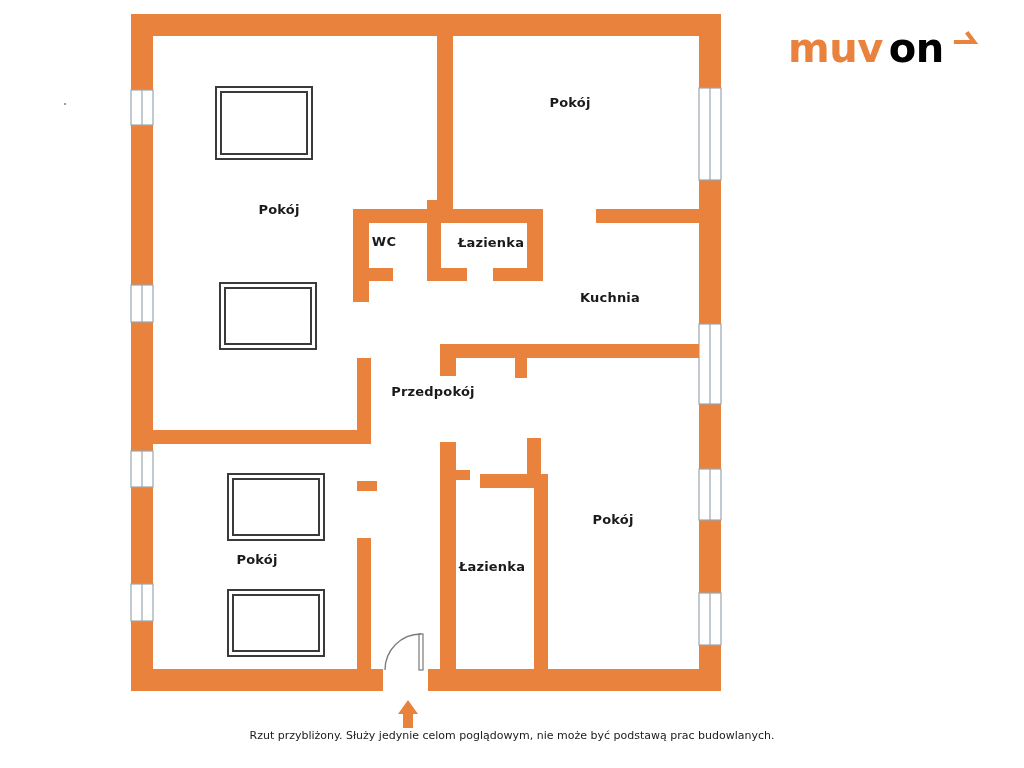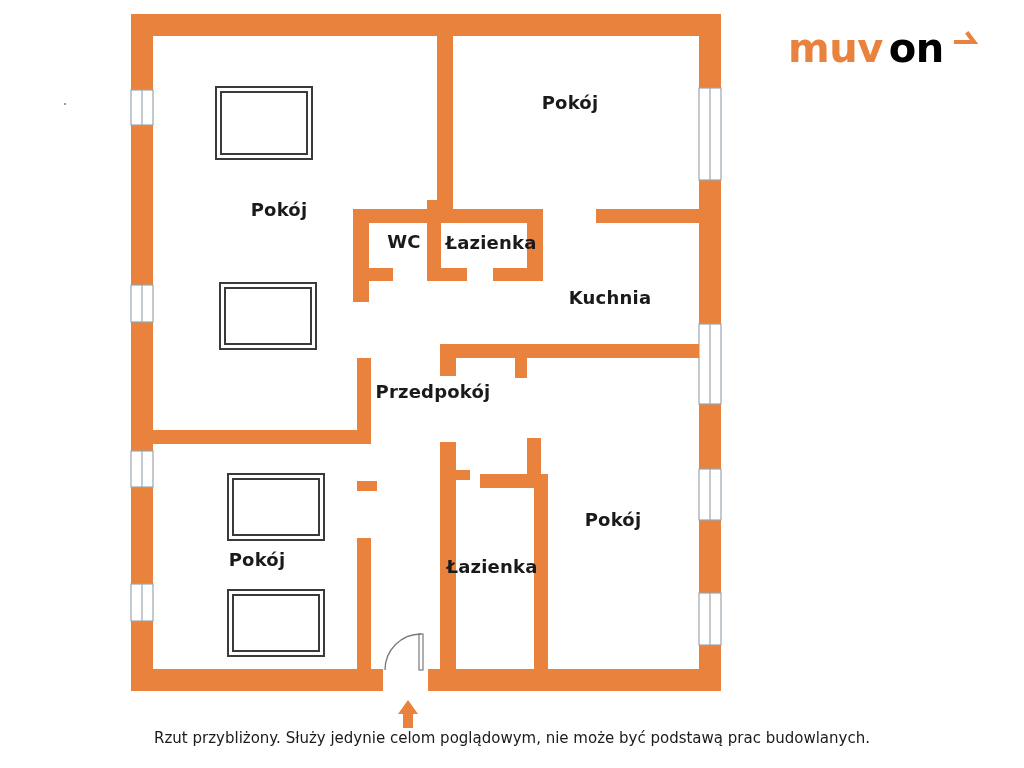--- a/index.html
+++ b/index.html
@@ -55,37 +55,37 @@
     top: 0;
     width: 1024px;
     height: 768px;
   }
 
   
   .room-label {
     position: absolute;
     font-family: "DejaVu Sans", sans-serif;
     font-weight: bold;
-    font-size: 18px;
+    font-size: 13px;
     color: #1a1a1a;
     white-space: nowrap;
     transform: translate(-50%, -50%);
     user-select: none;
     letter-spacing: 0.2px;
   }
 
   
   .caption {
     position: absolute;
     left: 0;
     top: 729px;
     width: 1024px;
     text-align: center;
     font-family: "DejaVu Sans", sans-serif;
-    font-size: 15px;
+    font-size: 11px;
     color: #1a1a1a;
     user-select: none;
   }
 
   
   .speck {
     position: absolute;
     left: 64px;
     top: 103px;
     width: 2px;
@@ -236,21 +236,21 @@
       <path d="M 421 634 A 36 36 0 0 0 385 670" fill="none" stroke="#7a7a7a" stroke-width="1.3"></path>
     </g>
 
     <g>
       <path d="M 408 700 L 418 714 L 413 714 L 413 728 L 403 728 L 403 714 L 398 714 Z" fill="#E8823C"></path>
     </g>
   </svg>
 
   <div class="room-label" style="left:279px; top:209px;">Pokój</div>
   <div class="room-label" style="left:570px; top:102px;">Pokój</div>
-  <div class="room-label" style="left:404px; top:241px;">WC</div>
+  <div class="room-label" style="left:384px; top:241px;">WC</div>
   <div class="room-label" style="left:491px; top:242px;">Łazienka</div>
   <div class="room-label" style="left:610px; top:297px;">Kuchnia</div>
   <div class="room-label" style="left:433px; top:391px;">Przedpokój</div>
   <div class="room-label" style="left:257px; top:559px;">Pokój</div>
   <div class="room-label" style="left:492px; top:566px;">Łazienka</div>
   <div class="room-label" style="left:613px; top:519px;">Pokój</div>
 
   <div class="speck"></div>
 
   <div class="caption">Rzut przybliżony. Służy jedynie celom poglądowym, nie może być podstawą prac budowlanych.</div>

